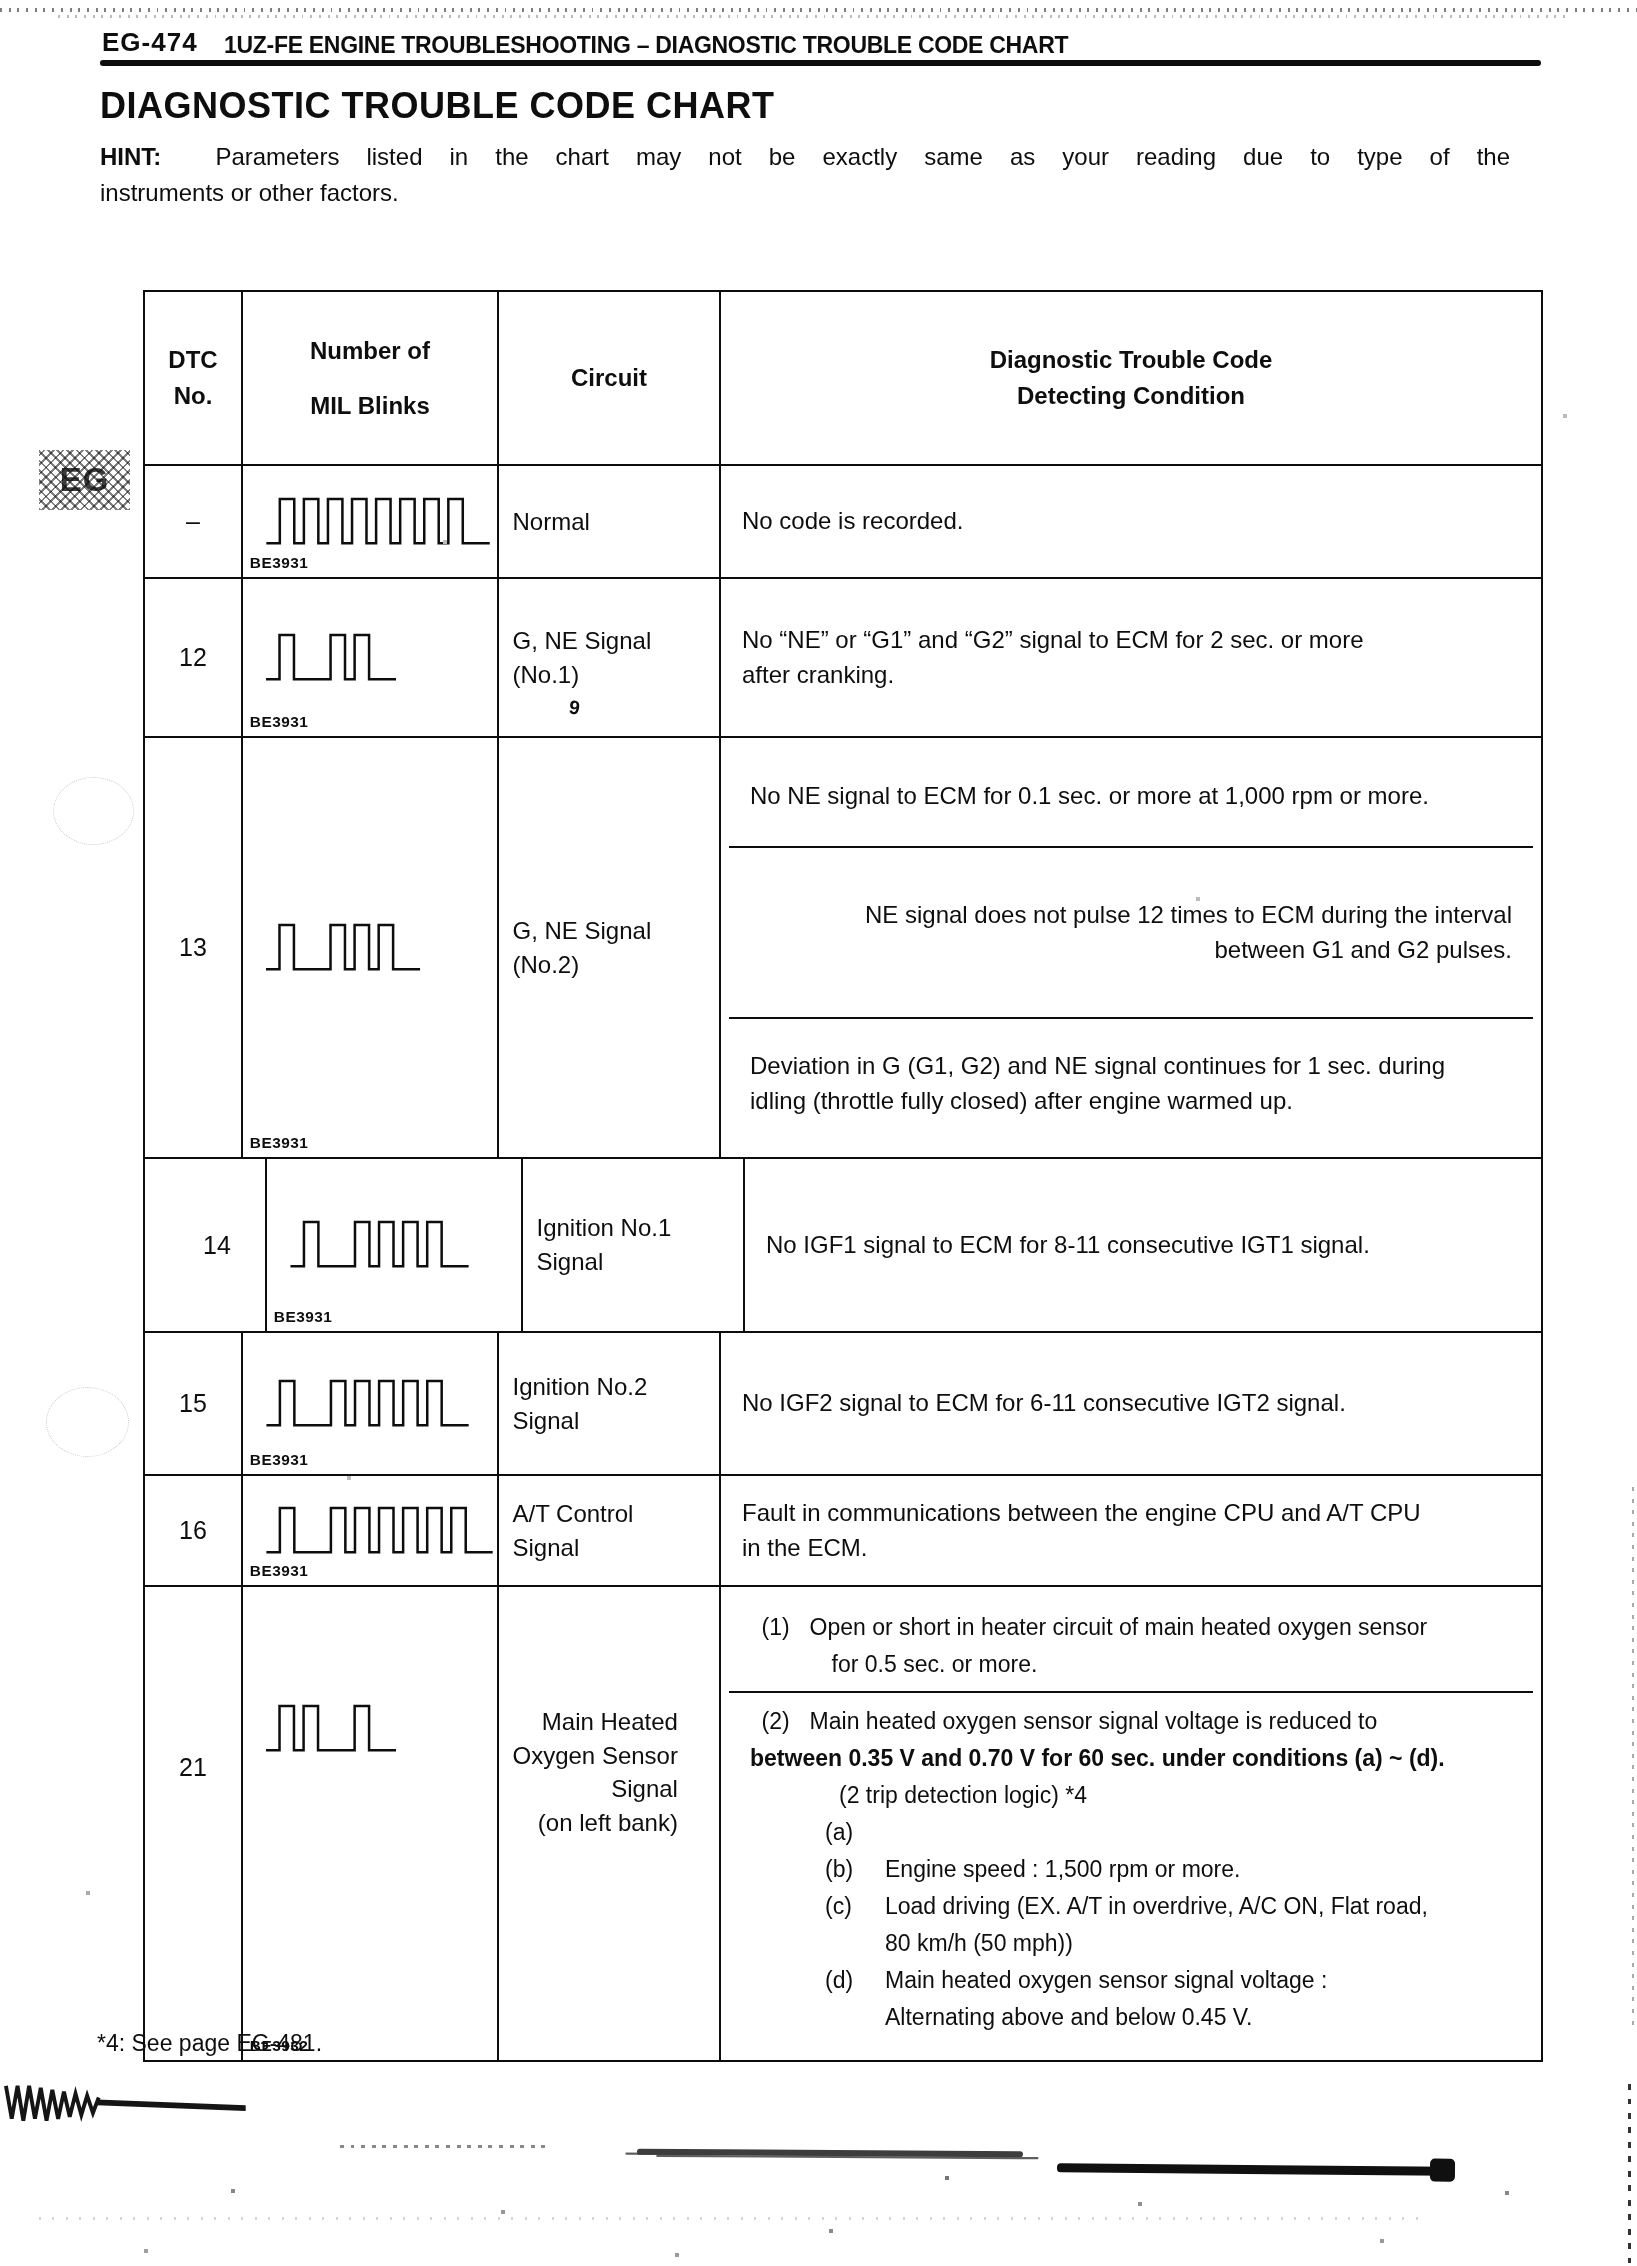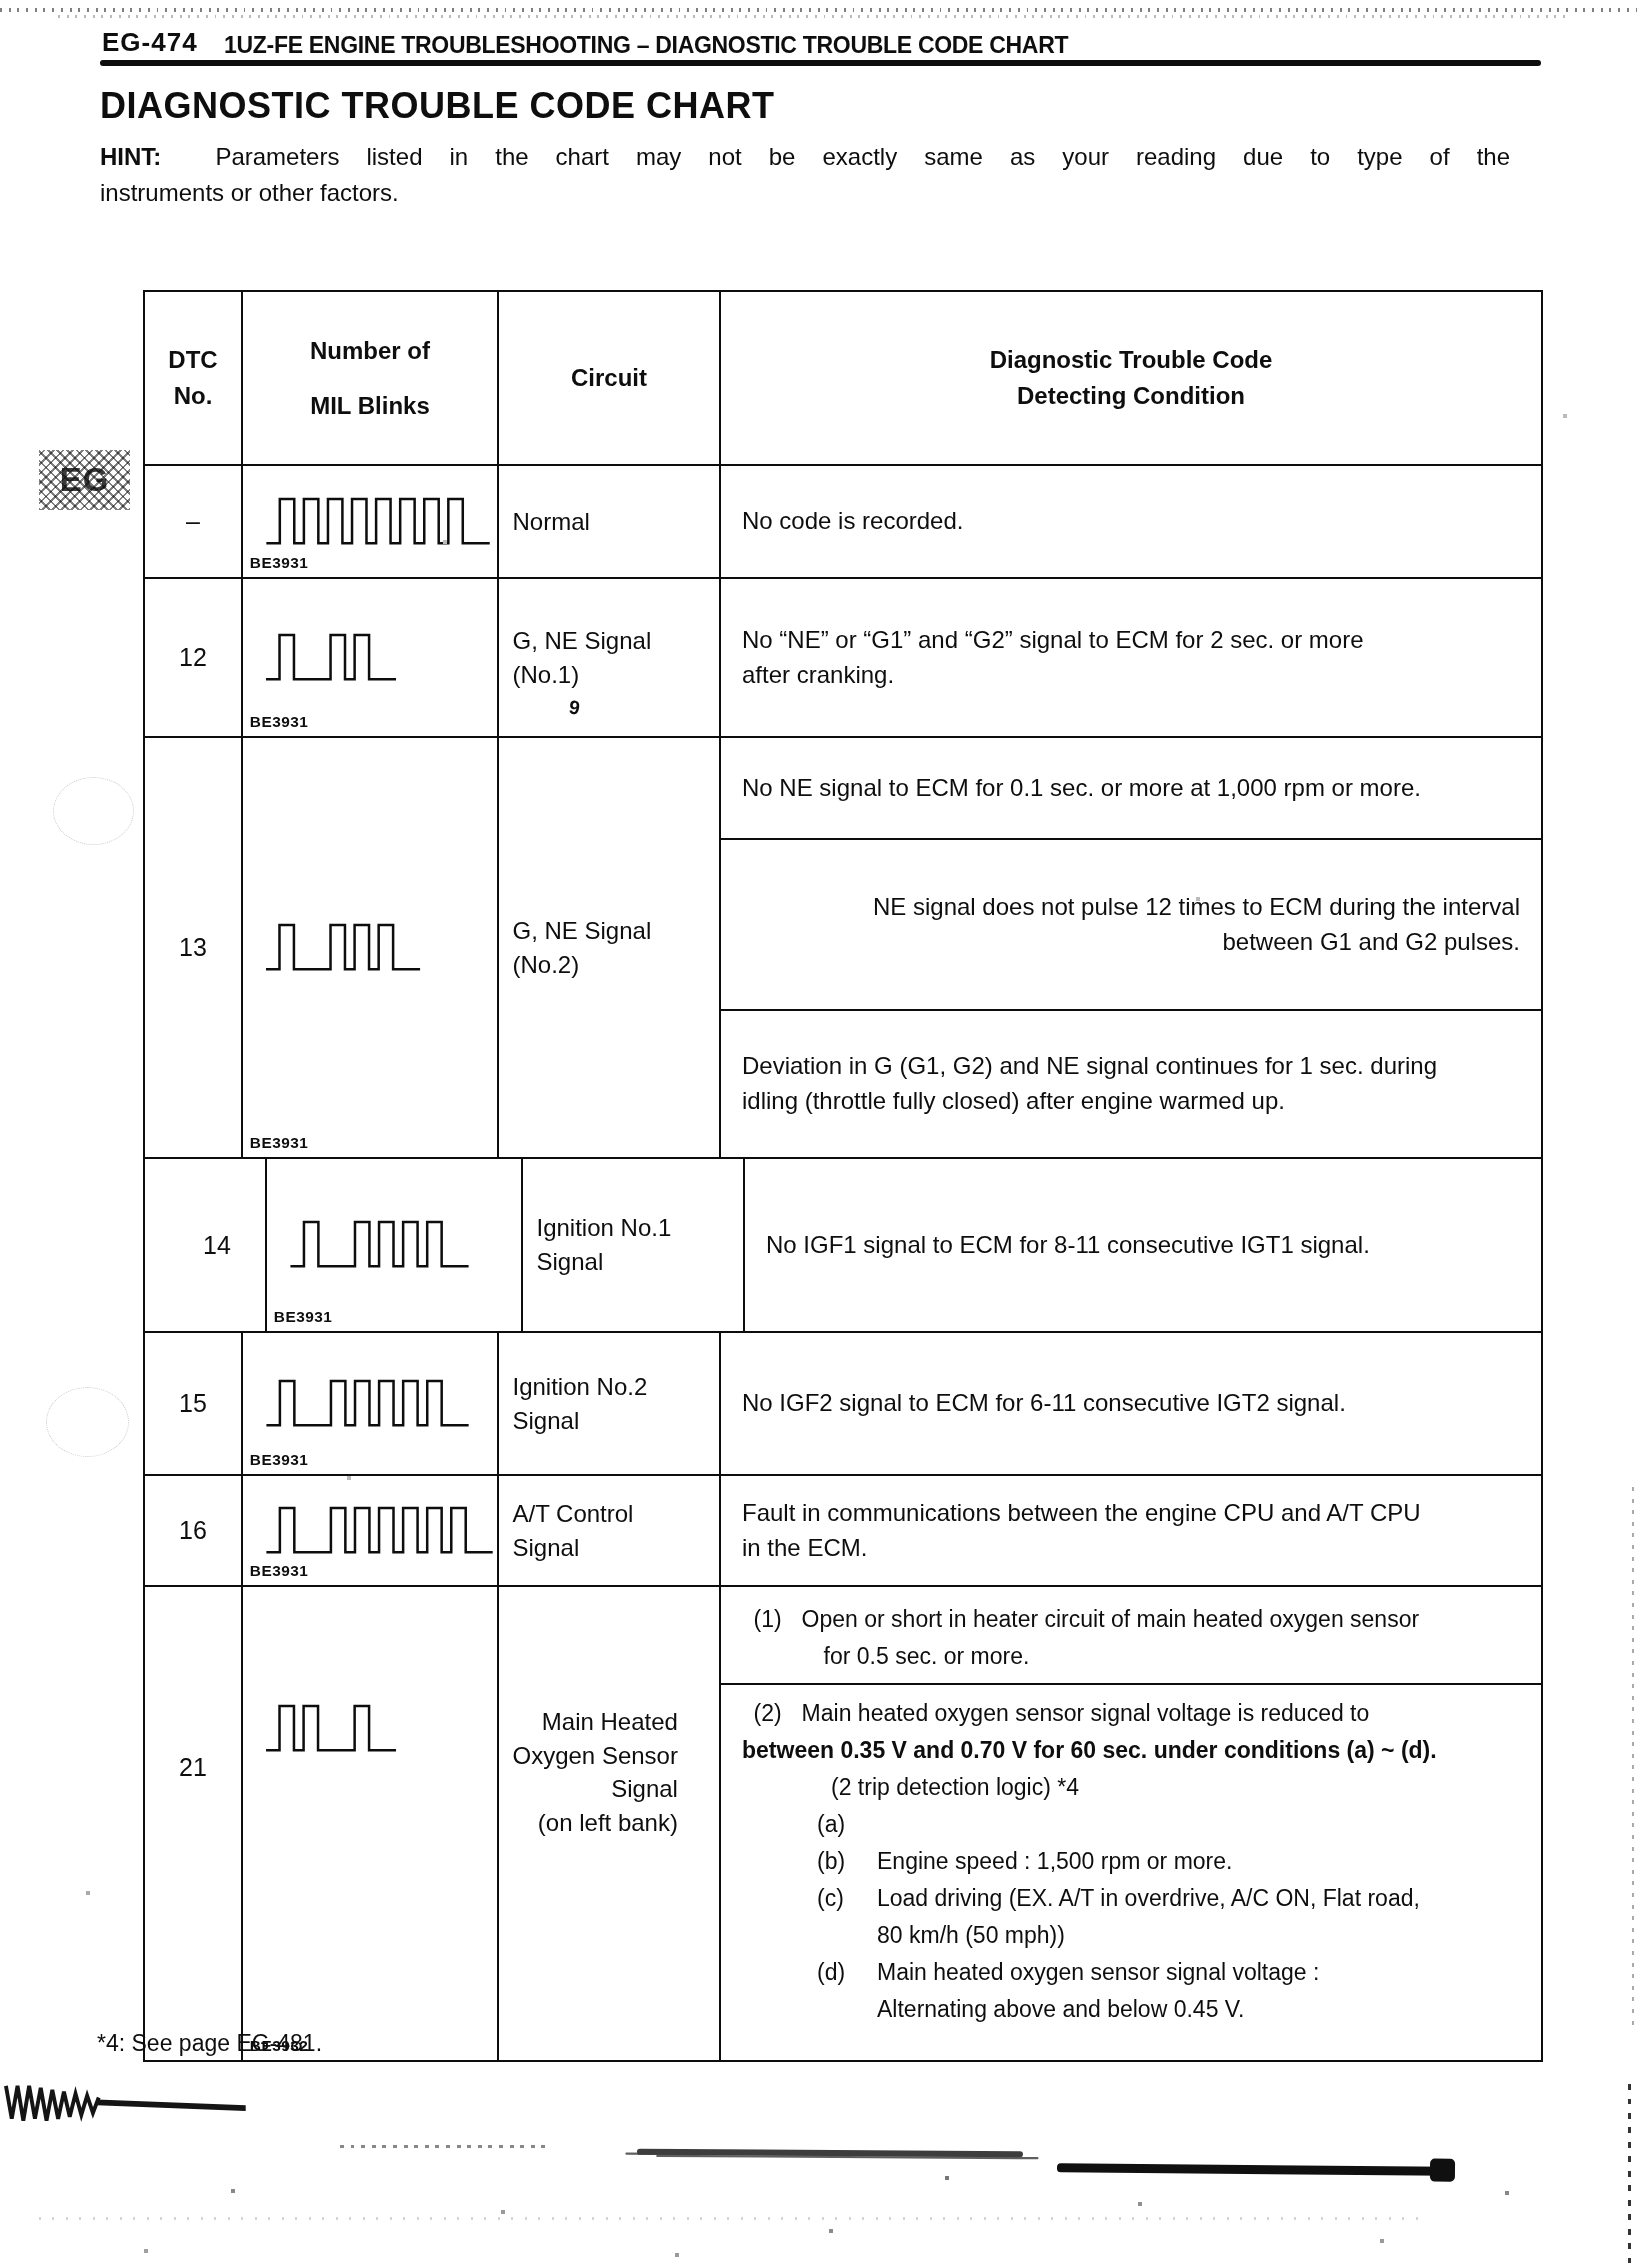--- a/index.html
+++ b/index.html
@@ -71,21 +71,21 @@
   .r-header .cell{flex-direction:column;justify-content:center;align-items:center;
     font-weight:bold;font-size:24px;line-height:1.5;padding:0;}
   .r-normal{height:113px;}
   .r-12{height:159px;}
   .r-13{height:421px;}
   .r-14{height:174px;padding-left:24px;}
   .r-15{height:143px;}
   .r-16{height:111px;}
   .r-21{height:473px;}
 
-  .c-cond.col{flex-direction:column;align-items:stretch;padding:0;border-radius:24px;}
+  .c-cond.col{flex-direction:column;align-items:stretch;padding:8px;border-radius:24px;}
   .sub{display:flex;flex-direction:column;justify-content:center;padding:0 21px;box-sizing:border-box;}
   .r-13 .s1{height:102px;border-bottom:2.9px solid #0d0d0d;}
   .r-13 .s2{height:171px;border-bottom:2.9px solid #0d0d0d;align-items:flex-end;}
   .r-13 .s3{flex:1;}
 
   .r-21 .c-dtc{align-items:flex-start;padding-top:166px;}
   .r-21 .c-blink{align-items:flex-start;padding-top:116px;}
   .r-21 .c-circuit{align-items:flex-start;padding-top:118px;text-align:right;}
   .r-21 .u1{height:98px;border-bottom:2.9px solid #0d0d0d;display:block;padding-top:13.5px;
     font-size:23px;line-height:37px;}

